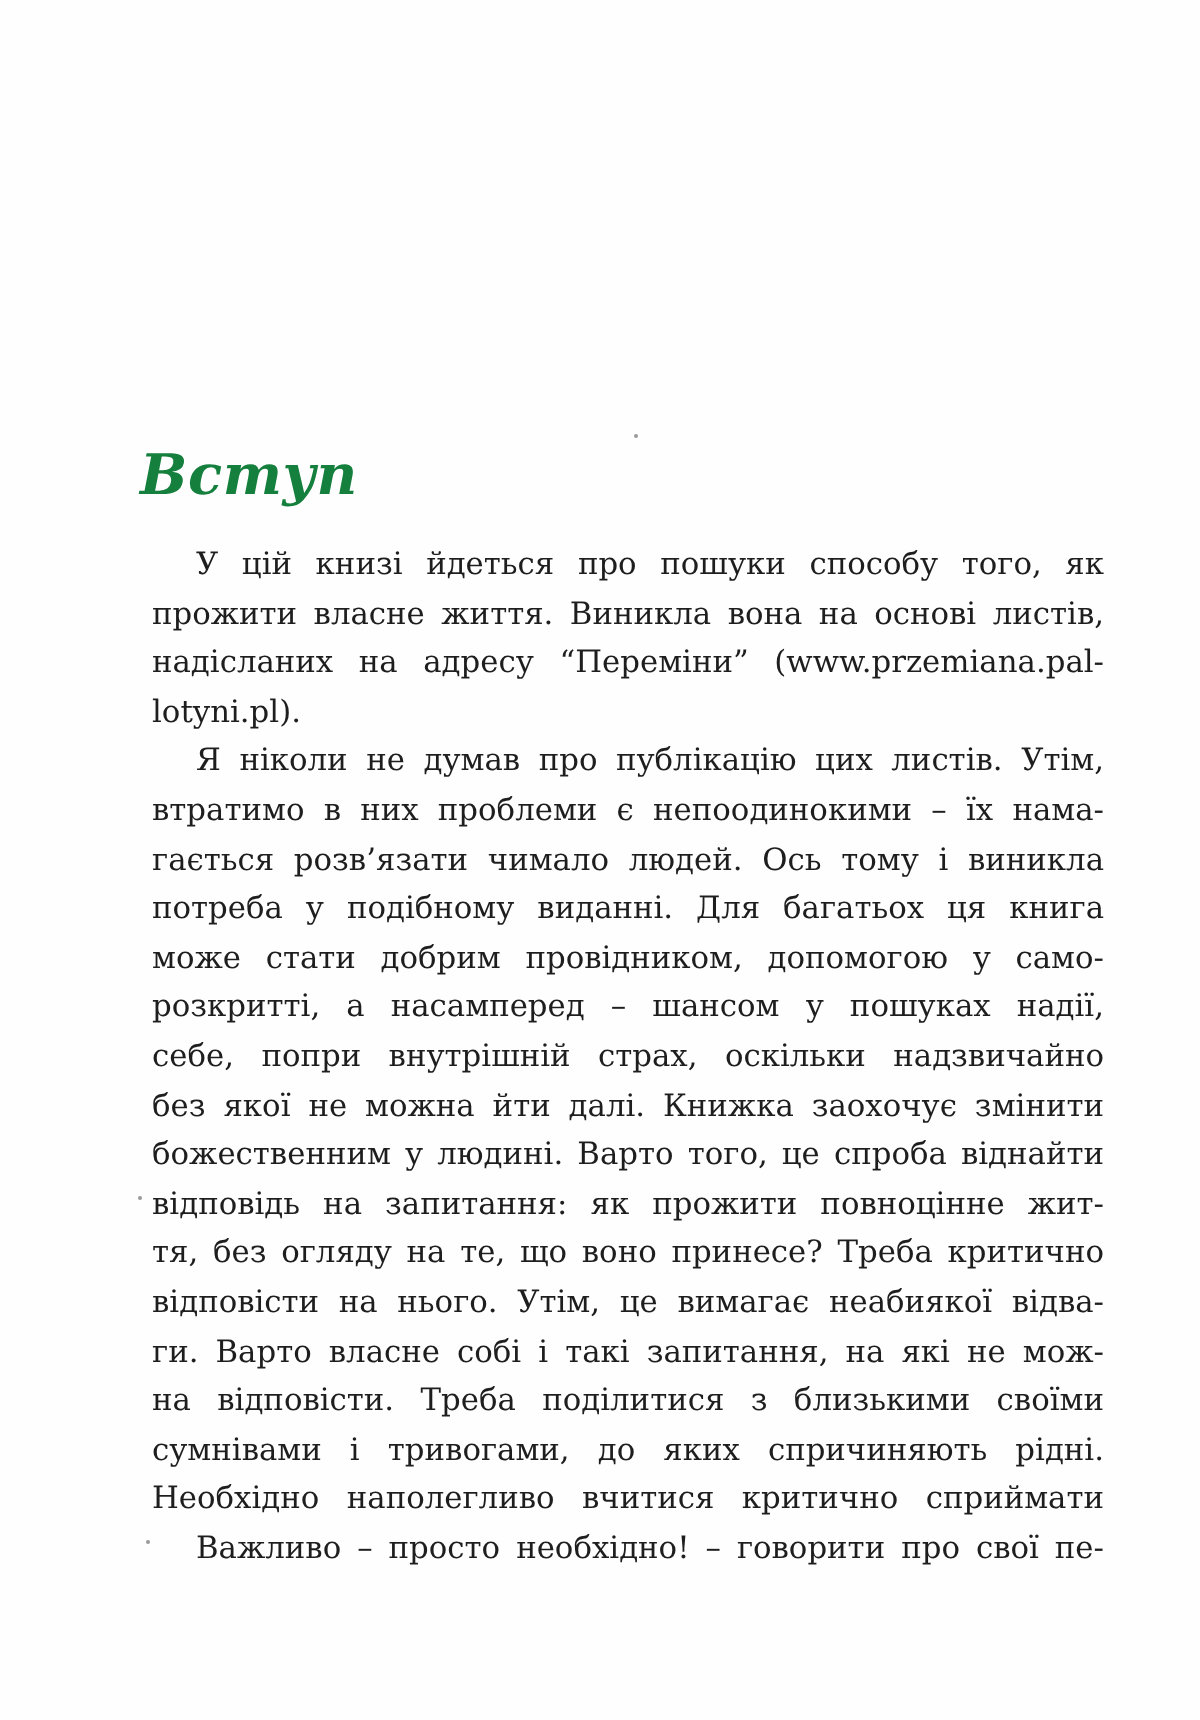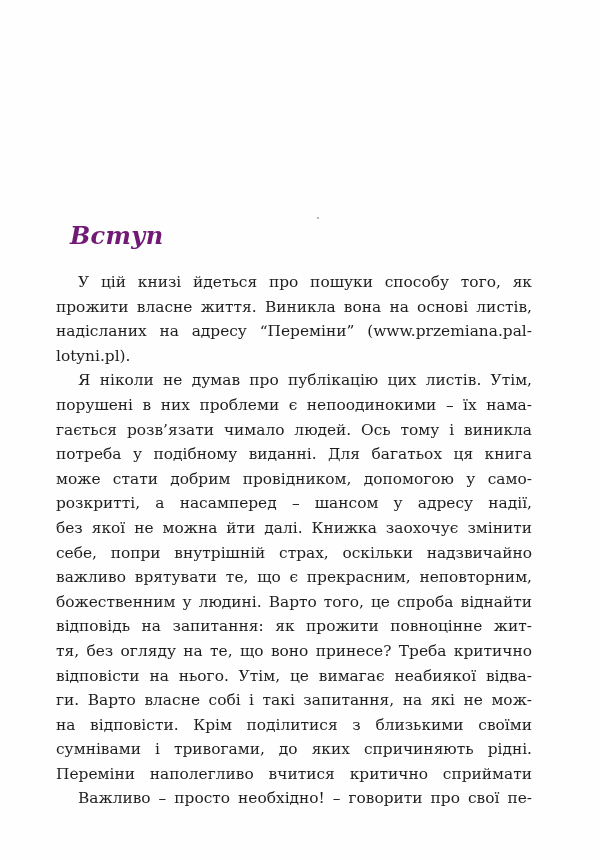--- a/index.html
+++ b/index.html
@@ -20,28 +20,28 @@
       width: 600px; height: 860px;
       background: #fefefe;
     }
     .heading {
       position: absolute;
       left: 70px;
       top: 221px;
       font-family: "DejaVu Serif", serif;
       font-weight: bold;
       font-style: italic;
-      font-size: 24px;
+      font-size: 28px;
       letter-spacing: 0.3px;
-      color: #701a75;
+      color: #15803d;
       margin: 0;
     }
     .body-text {
       position: absolute;
-      left: 56px;
+      left: 76px;
       top: 270px;
       width: 476px;
       font-family: "DejaVu Serif", serif;
       font-size: 15.4px;
       line-height: 24.6px;
       color: #1e1e1e;
     }
     .line {
       display: block;
       white-space: nowrap;
@@ -73,36 +73,35 @@
 
     <div>
       <span class="line indent">У цій книзі йдеться про пошуки способу того, як</span>
       <span class="line">прожити власне життя. Виникла вона на основі листів,</span>
       <span class="line">надісланих на адресу “Переміни” (www.przemiana.pal-</span>
       <span class="line last">lotyni.pl).</span>
     </div>
 
     <div>
       <span class="line indent">Я ніколи не думав про публікацію цих листів. Утім,</span>
-      <span class="line">порушені в них проблеми є непоодинокими – їх нама-</span>
+      <span class="line">втратимо в них проблеми є непоодинокими – їх нама-</span>
       <span class="line">гається розв’язати чимало людей. Ось тому і виникла</span>
       <span class="line">потреба у подібному виданні. Для багатьох ця книга</span>
       <span class="line">може стати добрим провідником, допомогою у само-</span>
-      <span class="line">розкритті, а насамперед – шансом у адресу надії,</span>
+      <span class="line">розкритті, а насамперед – шансом у пошуках надії,</span>
+      <span class="line">себе, попри внутрішній страх, оскільки надзвичайно</span>
       <span class="line">без якої не можна йти далі. Книжка заохочує змінити</span>
-      <span class="line">себе, попри внутрішній страх, оскільки надзвичайно</span>
-      <span class="line">важливо врятувати те, що є прекрасним, неповторним,</span>
       <span class="line">божественним у людині. Варто того, це спроба віднайти</span>
       <span class="line">відповідь на запитання: як прожити повноцінне жит-</span>
       <span class="line">тя, без огляду на те, що воно принесе? Треба критично</span>
       <span class="line">відповісти на нього. Утім, це вимагає неабиякої відва-</span>
       <span class="line">ги. Варто власне собі і такі запитання, на які не мож-</span>
-      <span class="line">на відповісти. Крім поділитися з близькими своїми</span>
+      <span class="line">на відповісти. Треба поділитися з близькими своїми</span>
       <span class="line">сумнівами і тривогами, до яких спричиняють рідні.</span>
-      <span class="line">Переміни наполегливо вчитися критично сприймати</span>
+      <span class="line">Необхідно наполегливо вчитися критично сприймати</span>
     </div>
 
     <div>
       <span class="line indent">Важливо – просто необхідно! – говорити про свої пе-</span>
 
     </div>
   </div>
 
   <span class="speck" style="left:317px; top:217px;"></span>
   <span class="speck" style="left:69px; top:598px;"></span>

